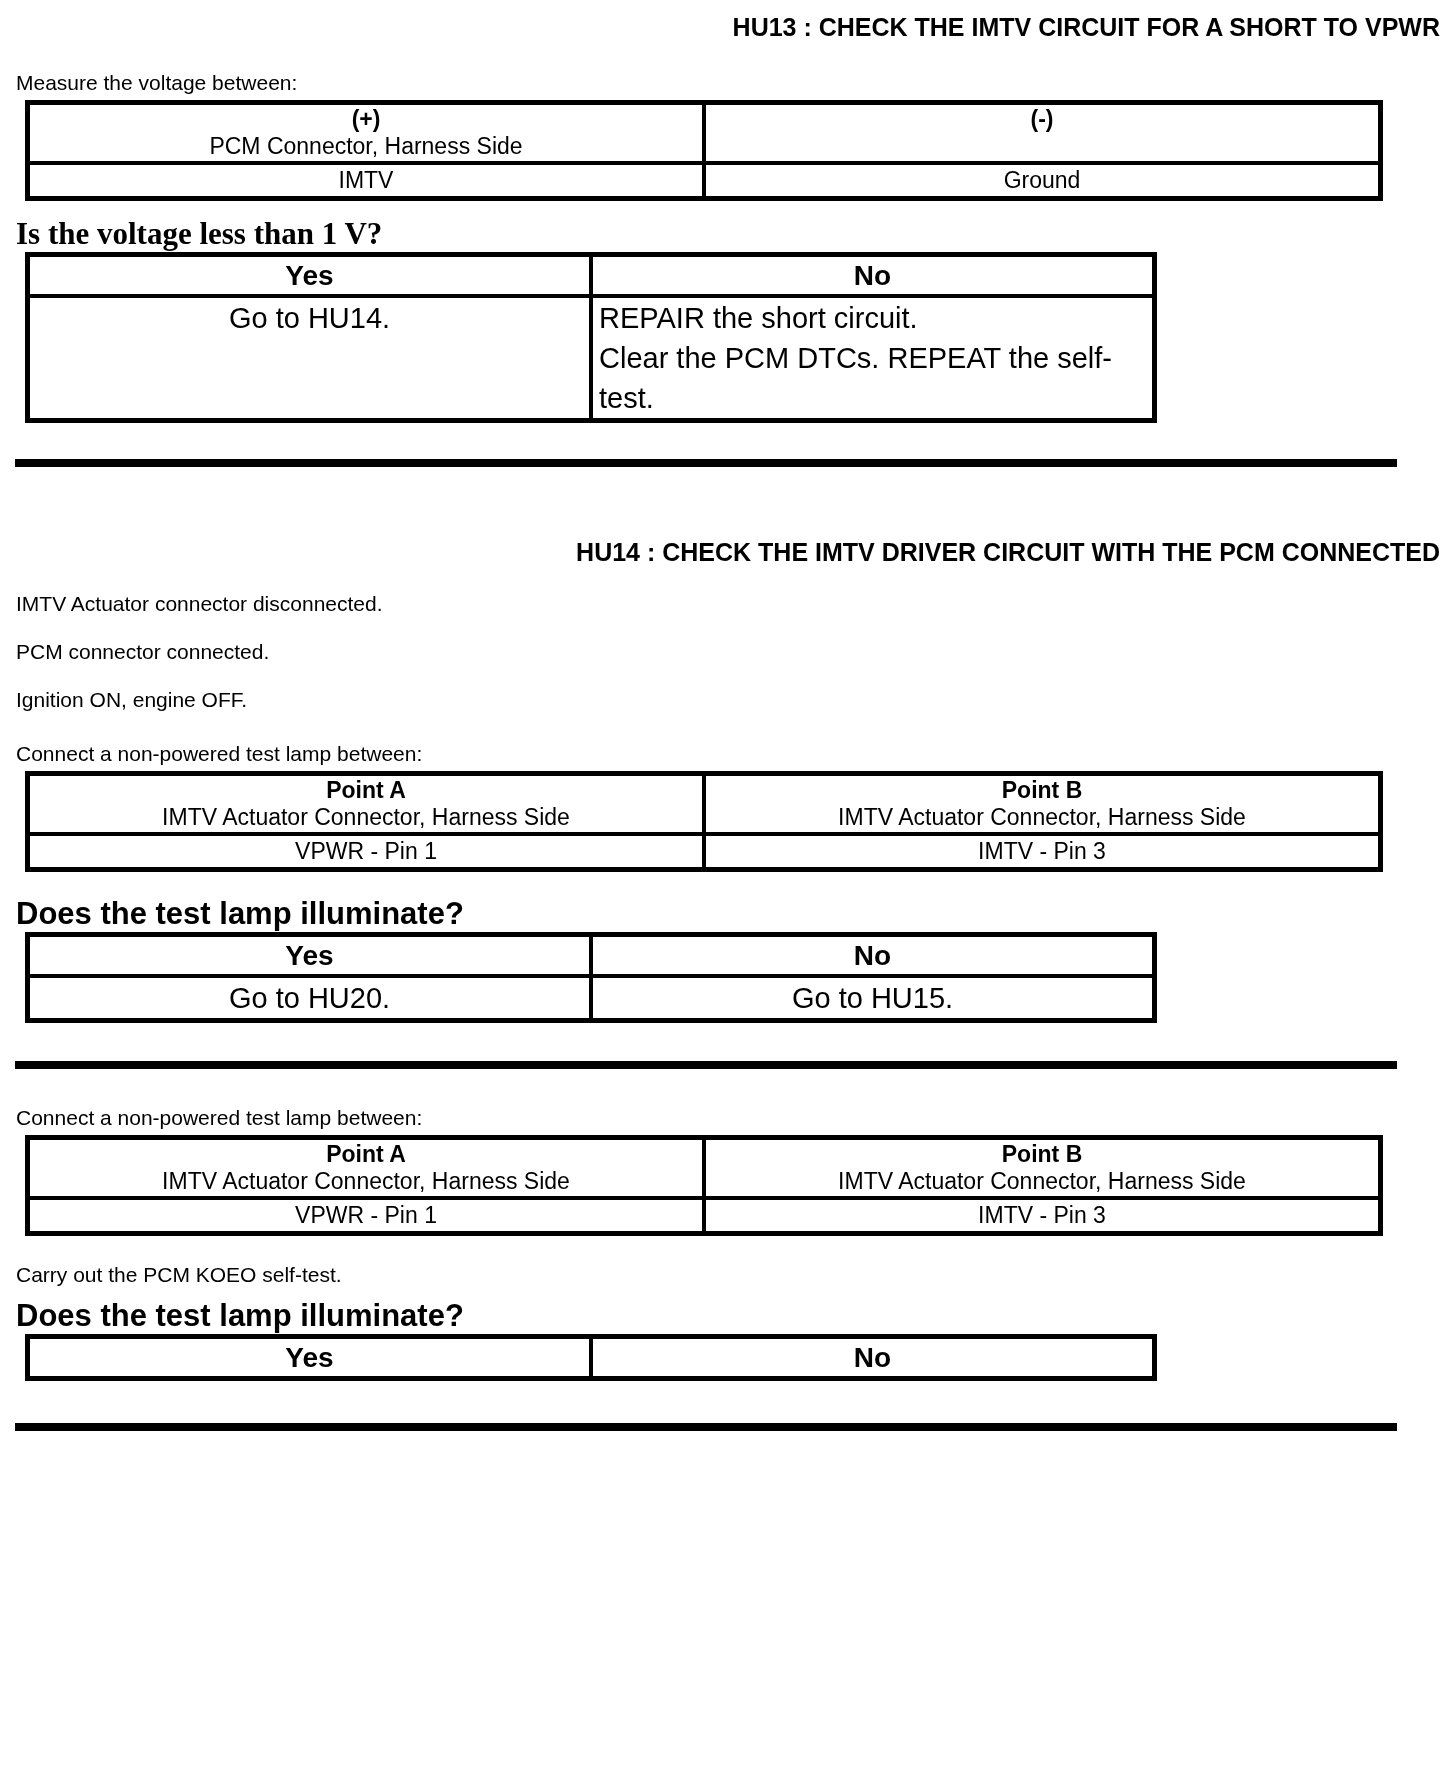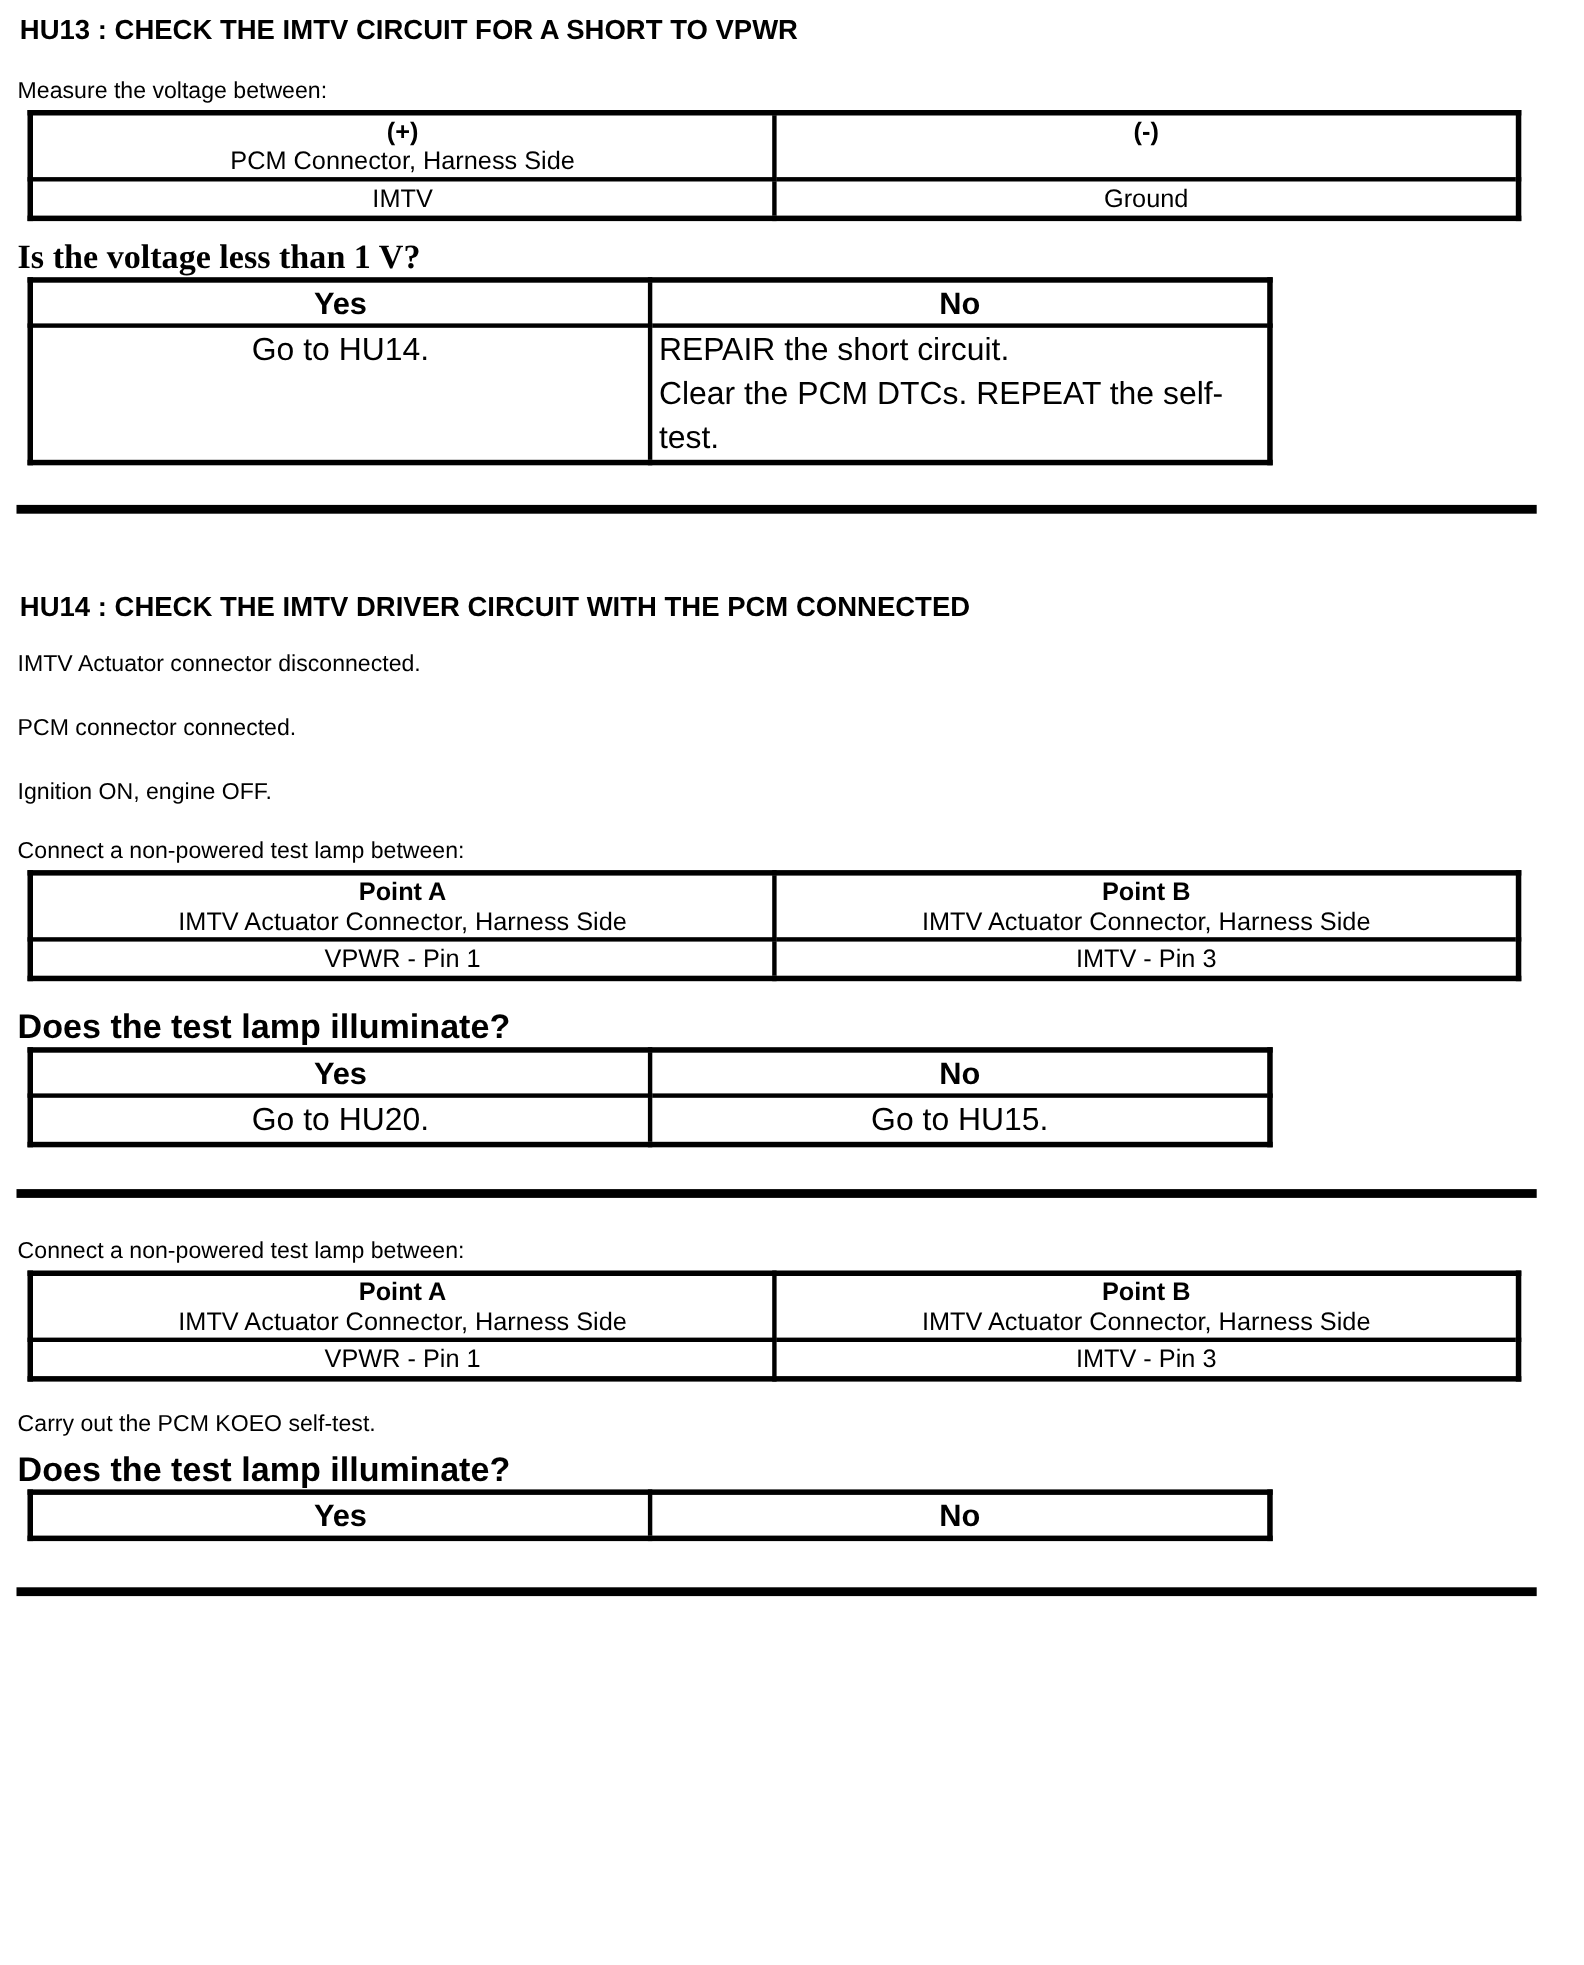--- a/index.html
+++ b/index.html
@@ -11,20 +11,21 @@
     color: #000000;
     font-family: "Liberation Sans", "DejaVu Sans", sans-serif;
     overflow: hidden;
   }
   .section-heading {
     font-size: 25px;
     line-height: 30px;
     font-weight: bold;
     margin: 0 0 0 18px;
     white-space: pre-wrap;
+    text-align: right;
   }
   .body-line {
     font-size: 21px;
     line-height: 34px;
     margin: 0 0 0 16px;
     white-space: pre-wrap;
   }
   .question {
     font-size: 31px;
     line-height: 36px;
@@ -76,21 +77,21 @@
   }
   
   .mt-top { margin-top: 12px; }
   .mt-intro1 { margin-top: 24px; }
   .mt-table1 { margin-top: 28px; }
   .mt-q1 { margin-top: 15px; font-family: Liberation Serif, serif; }
   .mt-res1 { margin-top: 52px; }
   .mt-rule1 { margin-top: 36px; }
   .mt-head2 { margin-top: 70px; }
   .mt-step-first { margin-top: 20px; }
-  .mt-step { margin-top: 24px; }
+  .mt-step { margin-top: 14px; }
   .mt-connect2 { margin-top: 20px; }
   .mt-table2 { margin-top: 16px; }
   .mt-q2 { margin-top: 24px; }
   .mt-res2 { margin-top: 50px; }
   .mt-rule2 { margin-top: 38px; }
   .mt-head3 { margin-top: 68px; }
   .mt-connect3 { margin-top: 32px; }
   .mt-table3 { margin-top: 16px; }
   .mt-carry { margin-top: 22px; }
   .mt-q3 { margin-top: 6px; }

